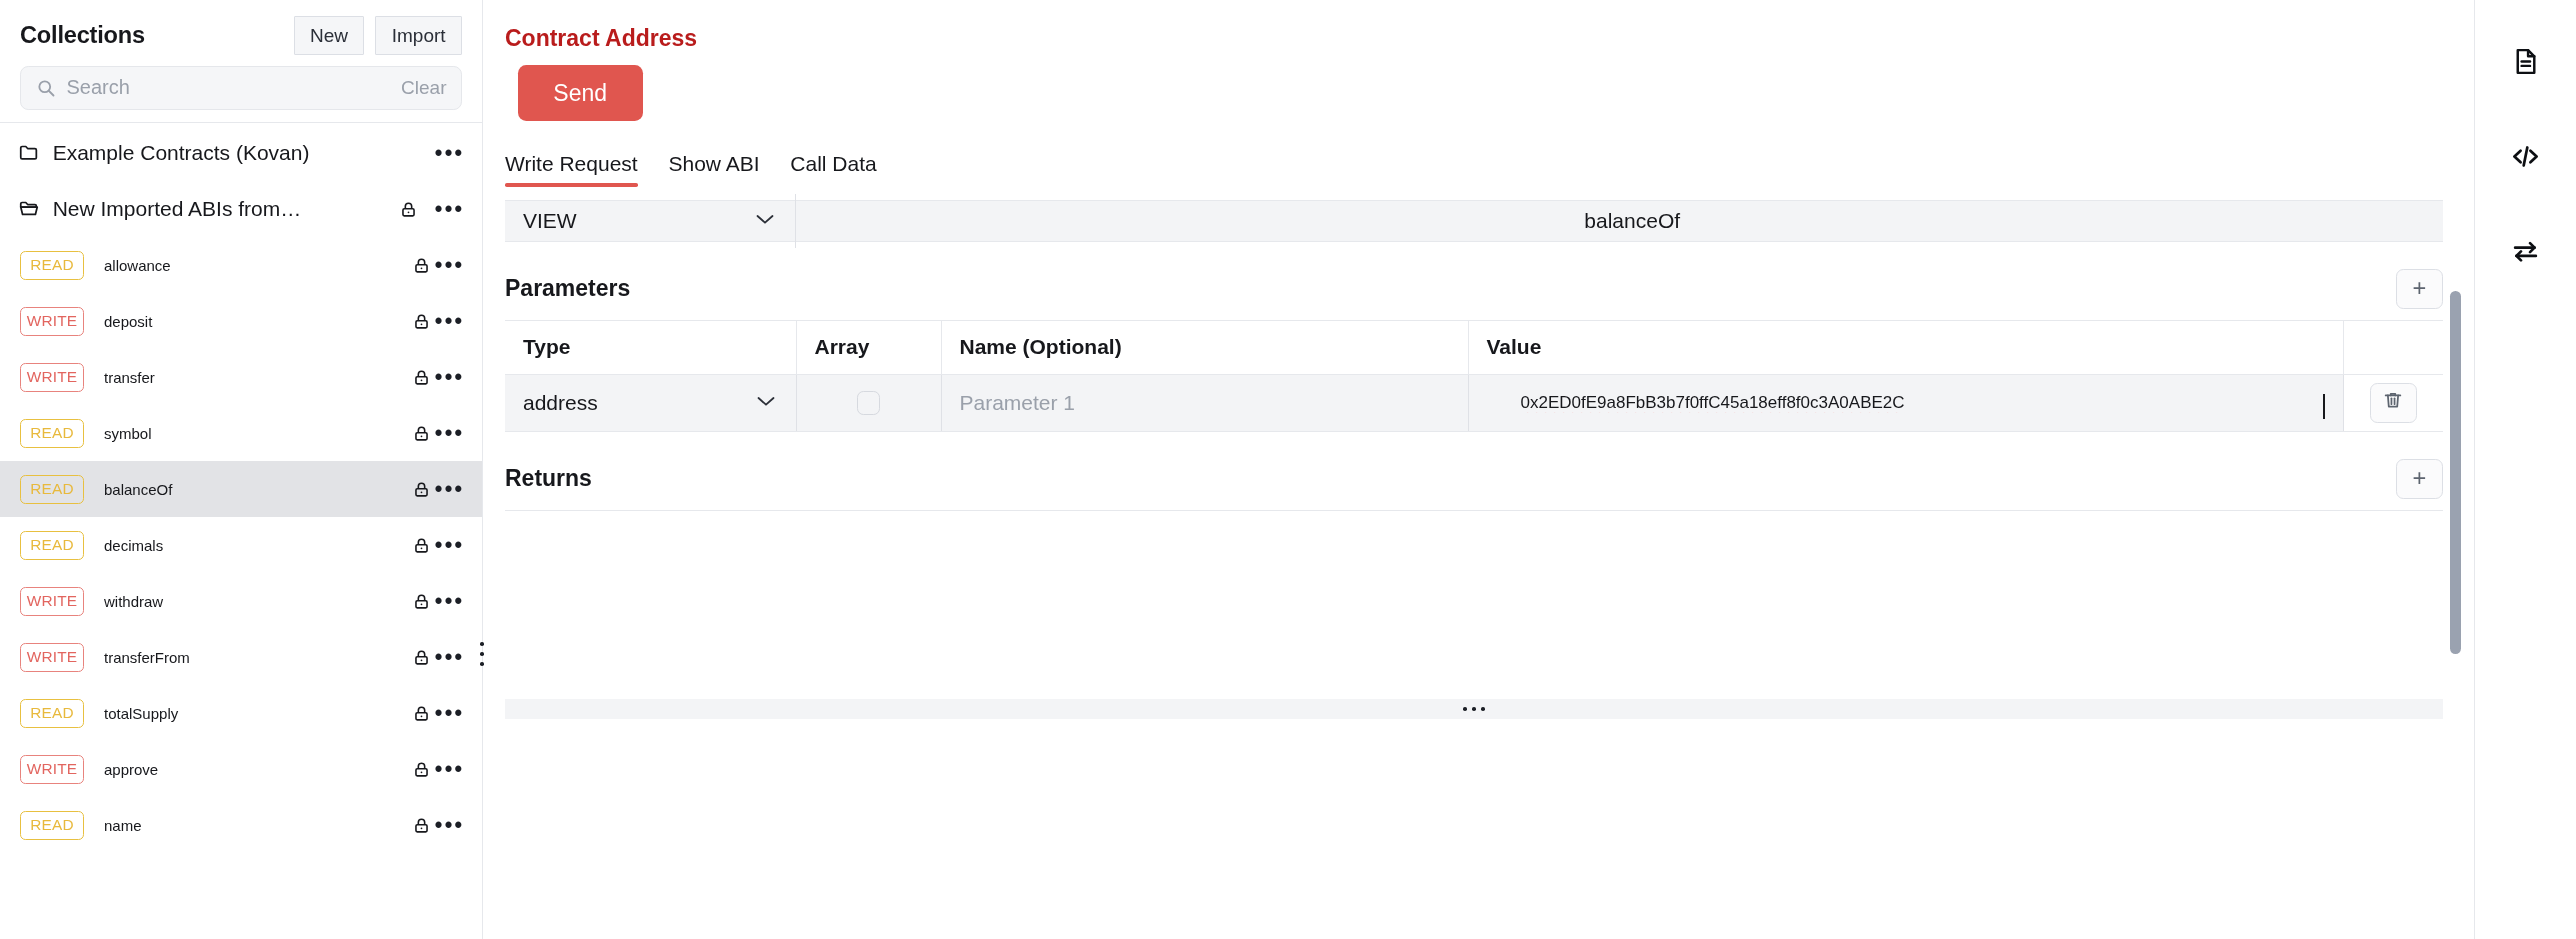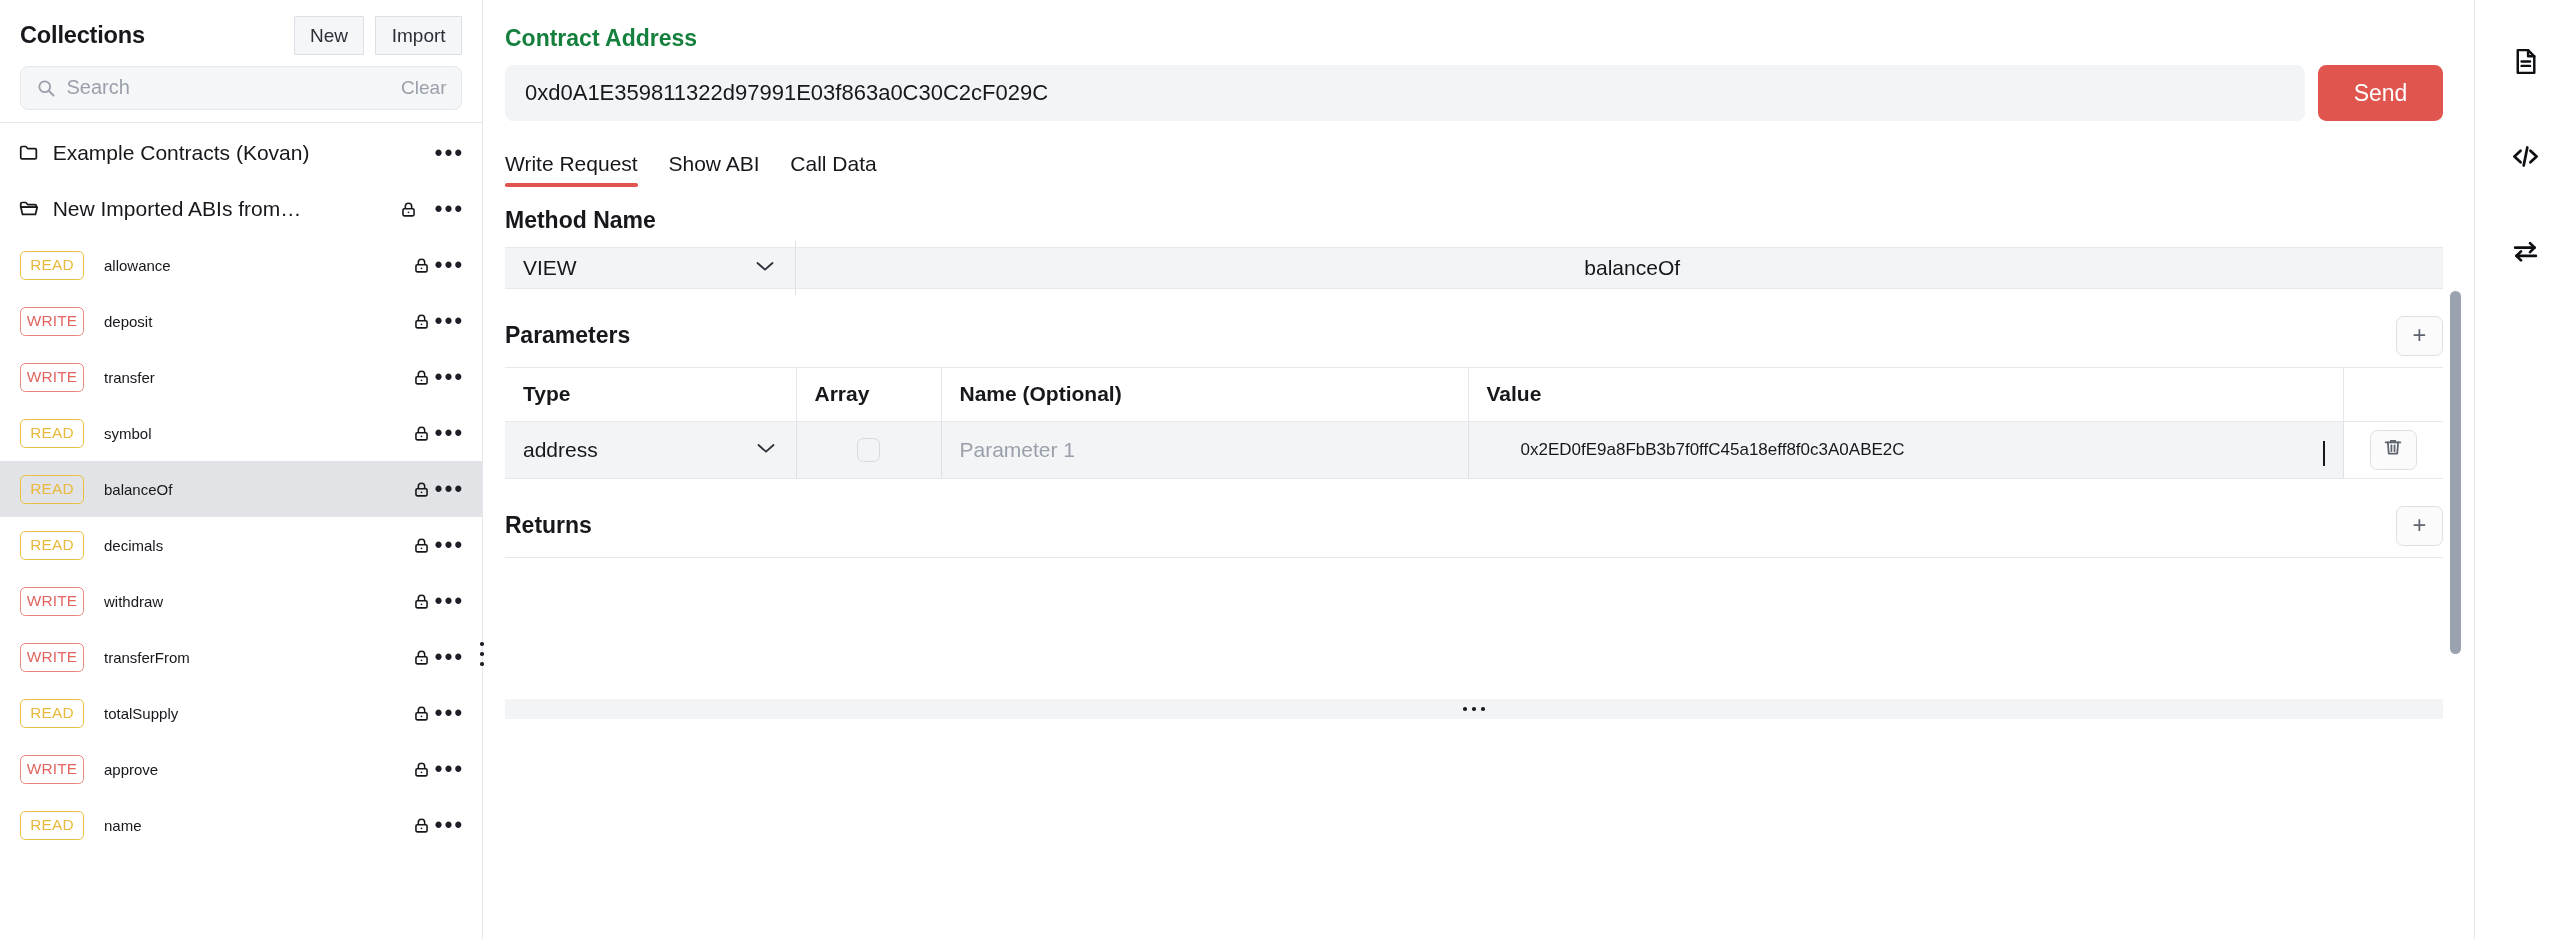--- a/index.html
+++ b/index.html
@@ -104,21 +104,21 @@
   }
   .sb-drag i { width: 3.6px; height: 3.6px; background: #1c1f26; border-radius: 50%; display: block; }
 
   
   .main {
     flex: 1; height: 939px; position: relative;
     background: #ffffff; overflow: hidden;
   }
 
   .section-label {
-    font-size: 23px; font-weight: bold; color: #15803d;
+    font-size: 23px; font-weight: bold; color: #b91c1c;
     padding: 25.4px 0 0 22px;
   }
 
   .addr-row {
     display: flex; align-items: center; gap: 0;
     padding: 12.7px 31px 0 22px;
   }
   .addr-field {
     flex: 1; height: 56px;
     background: #f3f4f6; border: none; border-radius: 8.2px;
@@ -491,33 +491,31 @@
         <i></i>
         <i></i>
     </div>
   </aside>
 
   <main class="main">
 
     <div class="section-label">Contract Address</div>
 
     <div class="addr-row">
-      <input class="addr-field" type="text" placeholder="Contract Address" value="0xd0A1E359811322d97991E03f863a0C30C2cF029C" style="">
       <button class="send-btn">Send</button>
     </div>
 
     <div class="tabs">
       <div class="tab active">Write Request</div>
       <div class="tab">Show ABI</div>
       <div class="tab">Call Data</div>
     </div>
 
     <div class="scroll-area">
 
-      <div class="sub-label">Method Name</div>
 
       <div class="method-bar">
         <div class="sel-cell">
           <span>VIEW</span>
           <span class="chev">
             <svg width="20" height="12.7" viewBox="0 0 24 14" fill="none" stroke="#2b2f38" stroke-width="2.2" stroke-linecap="round" stroke-linejoin="round">
                 <polyline points="3,3 12,11 21,3"></polyline>
               </svg>
           </span>
         </div>

